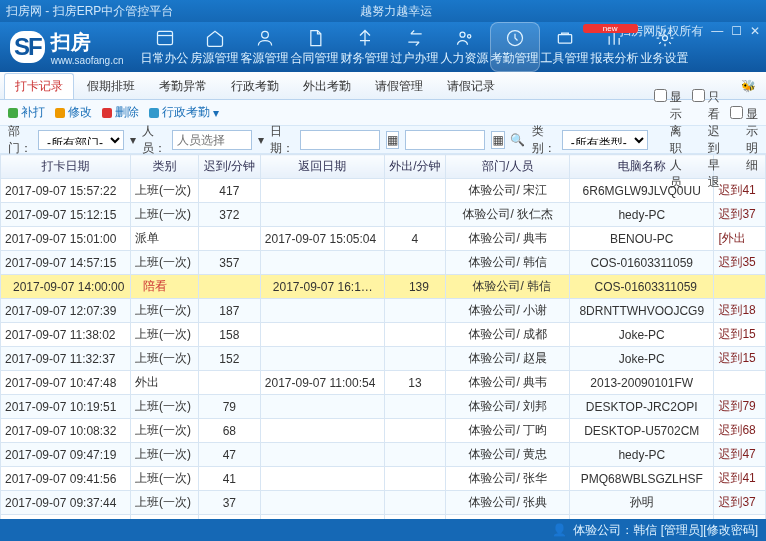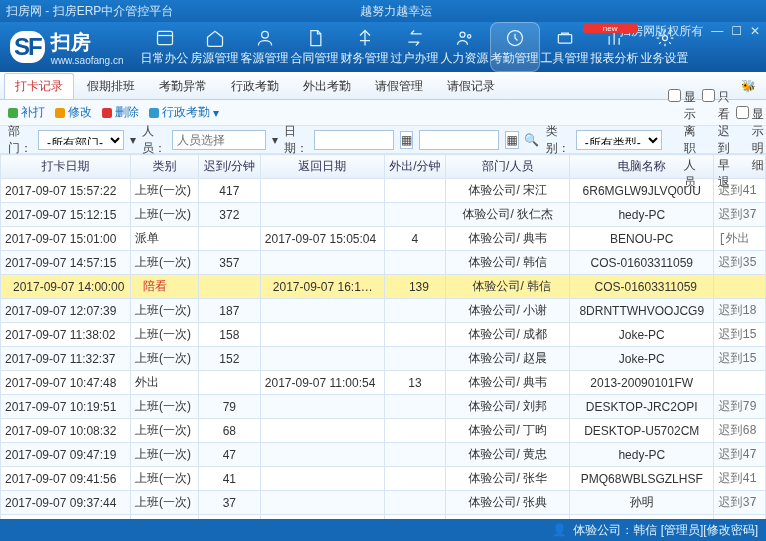--- a/index.html
+++ b/index.html
@@ -37,21 +37,21 @@
 
 .grid { width: 100%; overflow: hidden; }
 table { border-collapse: collapse; width: 100%; table-layout: fixed; }
 th, td { border: 1px solid #d7e5f3; padding: 3px 4px; font-size: 12px; color: #333; white-space: nowrap; overflow: hidden; text-overflow: ellipsis; height: 20px; }
 th { background: linear-gradient(#fafdff,#e7f0fa); color: #335; font-weight: 400; }
 tbody tr:nth-child(odd) td { background: #fff; }
 tbody tr:nth-child(even) td { background: #f5fbff; }
 tbody tr.hl td { background: #fff4a3 !important; padding-left: 12px; }
 td.txt-red { color: #c33; }
 td.center { text-align: center; }
-.right-extra { color: #737373; font-family: Liberation Mono, monospace; }
+.right-extra { color: #7f1d1d; }
 
 .statusbar { position: absolute; bottom: 0; left: 0; right: 0; height: 22px; background: #1568b5; color: #dff2ff; display: flex; align-items: center; justify-content: flex-end; padding: 0 8px; font-size: 12px; }
 .statusbar .pin { color: #ffd34e; margin-right: 6px; }
 </style>
 </head>
 <body>
 
 <div class="titlebar">
   <div class="left">
     <span>扫房网 - 扫房ERP中介管控平台</span>
@@ -199,21 +199,21 @@
       <span>删除</span>
     </span>
   <span class="tl-btn"><span class="dot" style="background:#39c"></span><span>行政考勤</span> ▾</span>
 </div>
 
 <div class="filters">
   <span>部门：</span>
   <select><option>-所有部门-</option></select>
   <span>▾</span>
   <span>人员：</span>
-  <input type="text" style="width: 94px;" placeholder="人员选择">
+  <input type="text" style="width: 80px;" placeholder="人员选择">
   <span>▾</span>
   <span>日期：</span>
   <input type="text" style="width: 80px;">
   <span class="date-ico">▦</span>
   <input type="text" style="width: 80px;">
   <span class="date-ico">▦</span>
   <span style="color:#1a6fb8">🔍</span>
   <span>类别：</span>
   <select><option>-所有类型-</option></select>
   <label class="chk">

